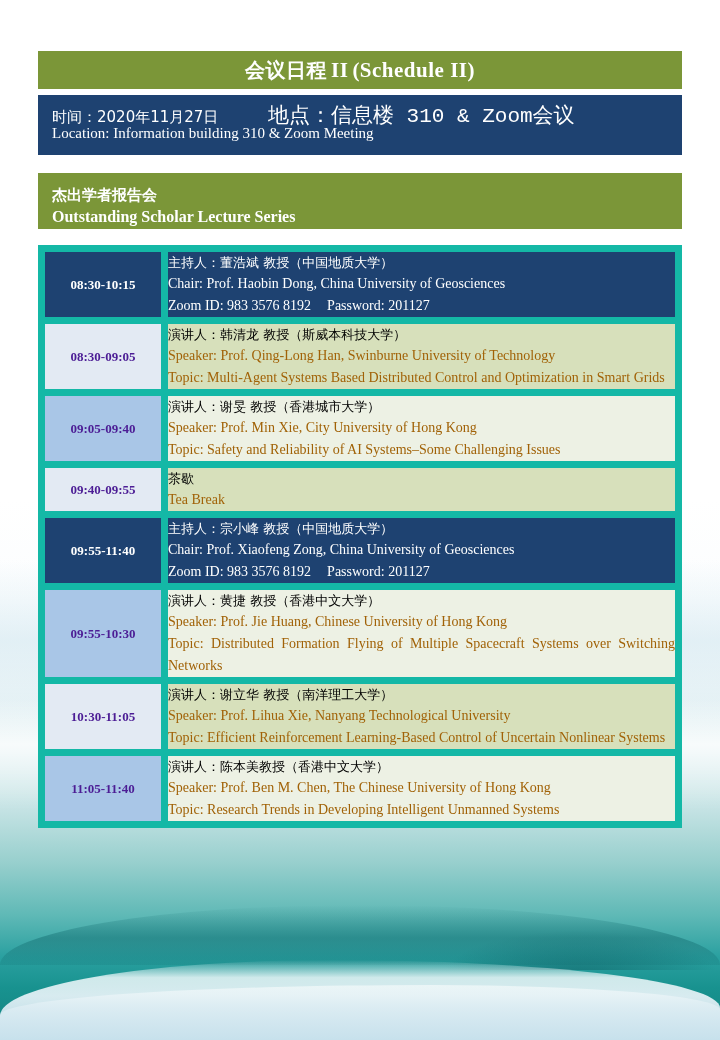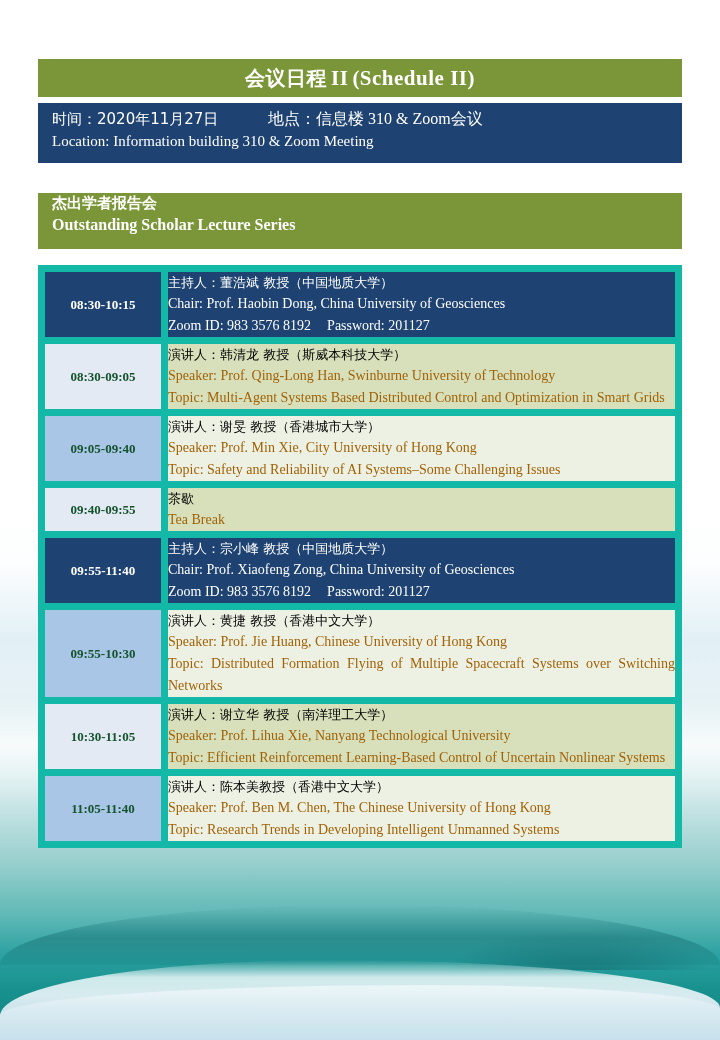--- a/index.html
+++ b/index.html
@@ -71,21 +71,21 @@
   }
   .bg-darkwave {
     top: 930px; left: 440px; right: 0; height: 40px;
     background: radial-gradient(ellipse at 50% 120%, rgba(14,90,96,.55) 0%, rgba(14,90,96,0) 70%);
   }
 
   
   .content {
     position: absolute;
     left: 38px;
-    top: 8px;
+    top: 0;
     width: 644px;
   }
 
   .title-bar {
     margin-top: 51px;
     height: 38px;
     background: #7b9638;
     color: #ffffff;
     display: flex;
     align-items: center;
@@ -104,30 +104,30 @@
     color: #ffffff;
     padding: 6px 4px 6px 14px;
     box-sizing: border-box;
   }
   .info-row {
     display: flex;
     align-items: baseline;
     height: 24px;
   }
   .info-cn-col1 { width: 216px; font-family: "DejaVu Sans", "Liberation Sans", sans-serif; font-size: 15px; }
-  .info-cn-col2 { font-family: Liberation Serif, serif; font-size: 16px; }
+  .info-cn-col2 { font-family: Liberation Mono, monospace; font-size: 21px; }
   .info-en-col1 { width: 216px; font-size: 15px; }
   .info-en-col2 { font-size: 15px; }
 
   .section-bar {
-    margin-top: 30px;
+    margin-top: 18px;
     height: 56px;
     background: #7b9638;
     color: #ffffff;
-    padding: 0 0 0 14px;
+    padding: 12px 0 0 14px;
     box-sizing: border-box;
   }
   .section-cn {
     font-family: "DejaVu Sans", "Liberation Sans", sans-serif;
     font-size: 15px;
     font-weight: bold;
     line-height: 21px;
   }
   .section-en {
     font-size: 16px;
@@ -146,21 +146,21 @@
     vertical-align: middle;
     padding: 0;
     margin-top: 36px;
   }
   .col-time { width: 123px; }
 
   .cell-time {
     text-align: center;
     font-size: 13px;
     font-weight: bold;
-    color: #14532d;
+    color: #4c1d95;
     letter-spacing: 0px;
   }
   .cell-body {
     padding: 9px 10px 9px 11px;
     text-align: justify;
   }
   .line-cn {
     font-family: "DejaVu Sans", "Liberation Sans", sans-serif;
     font-size: 13px;
     line-height: 21px;

